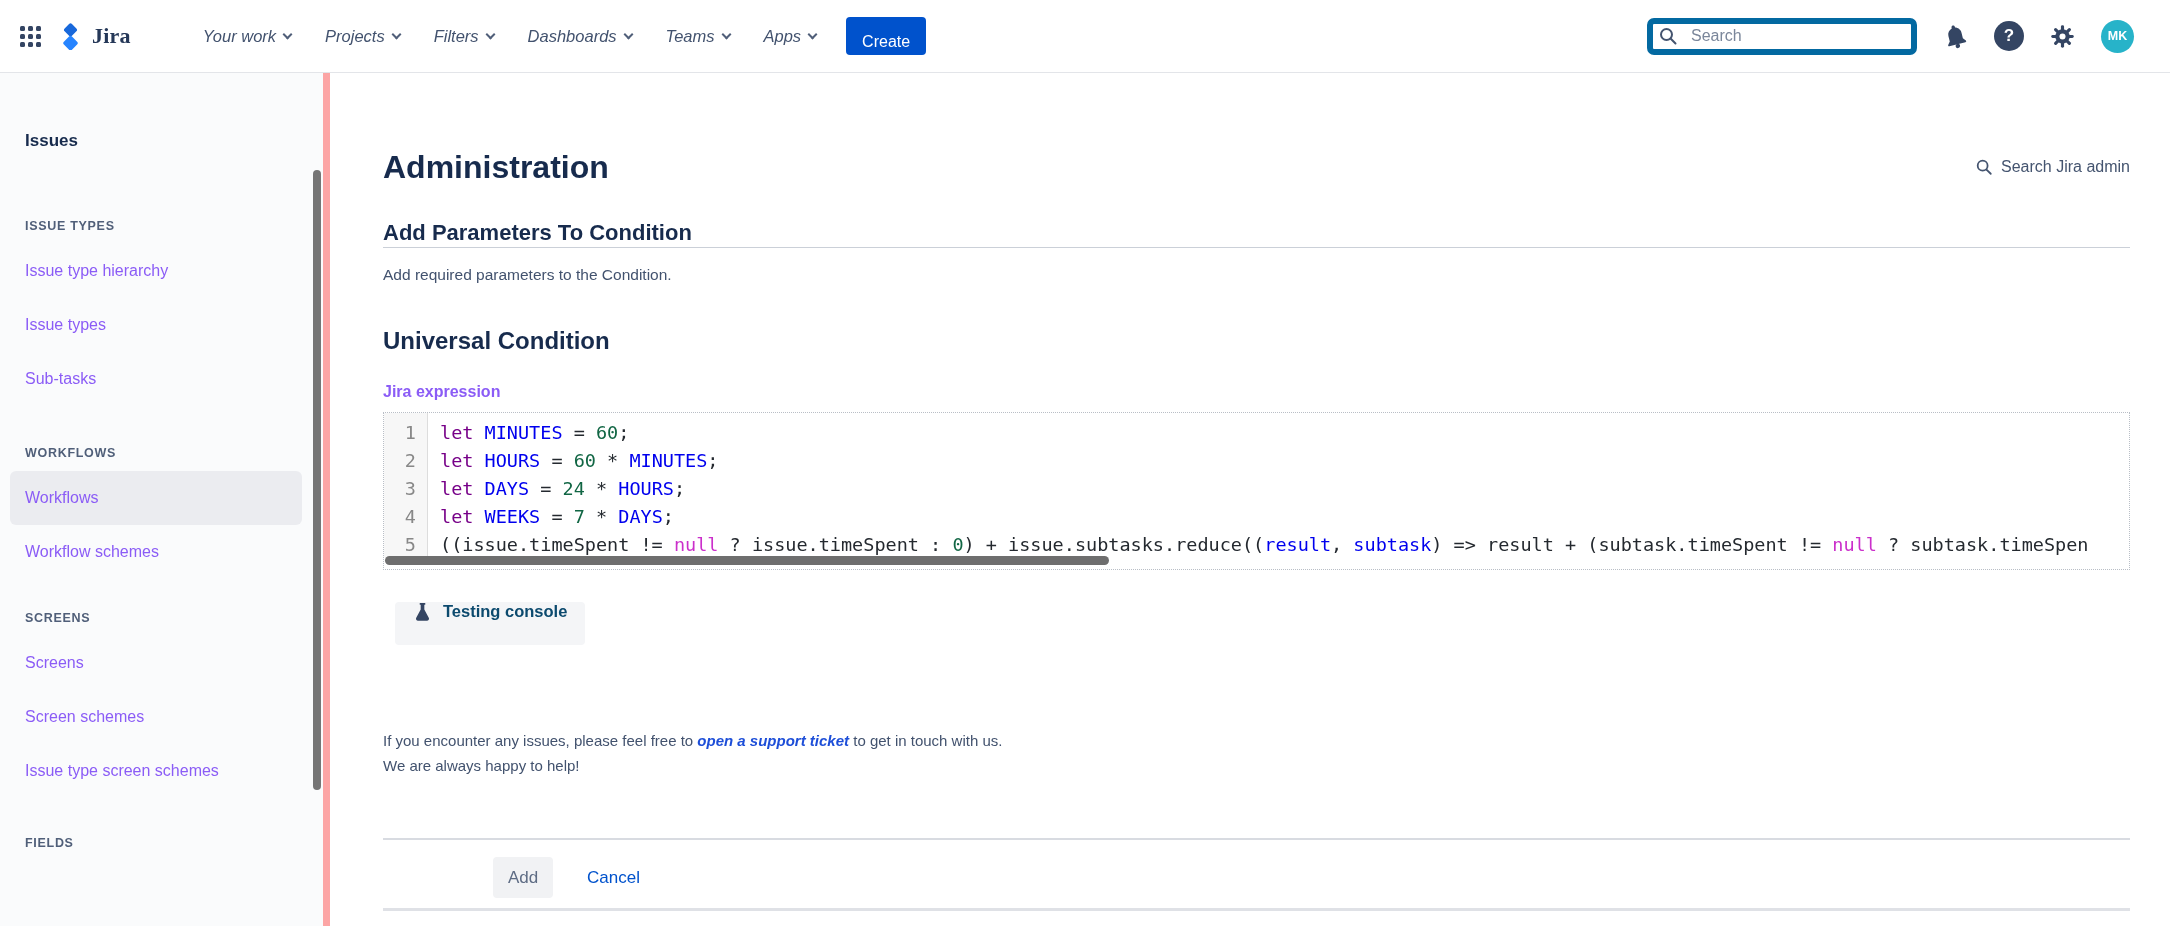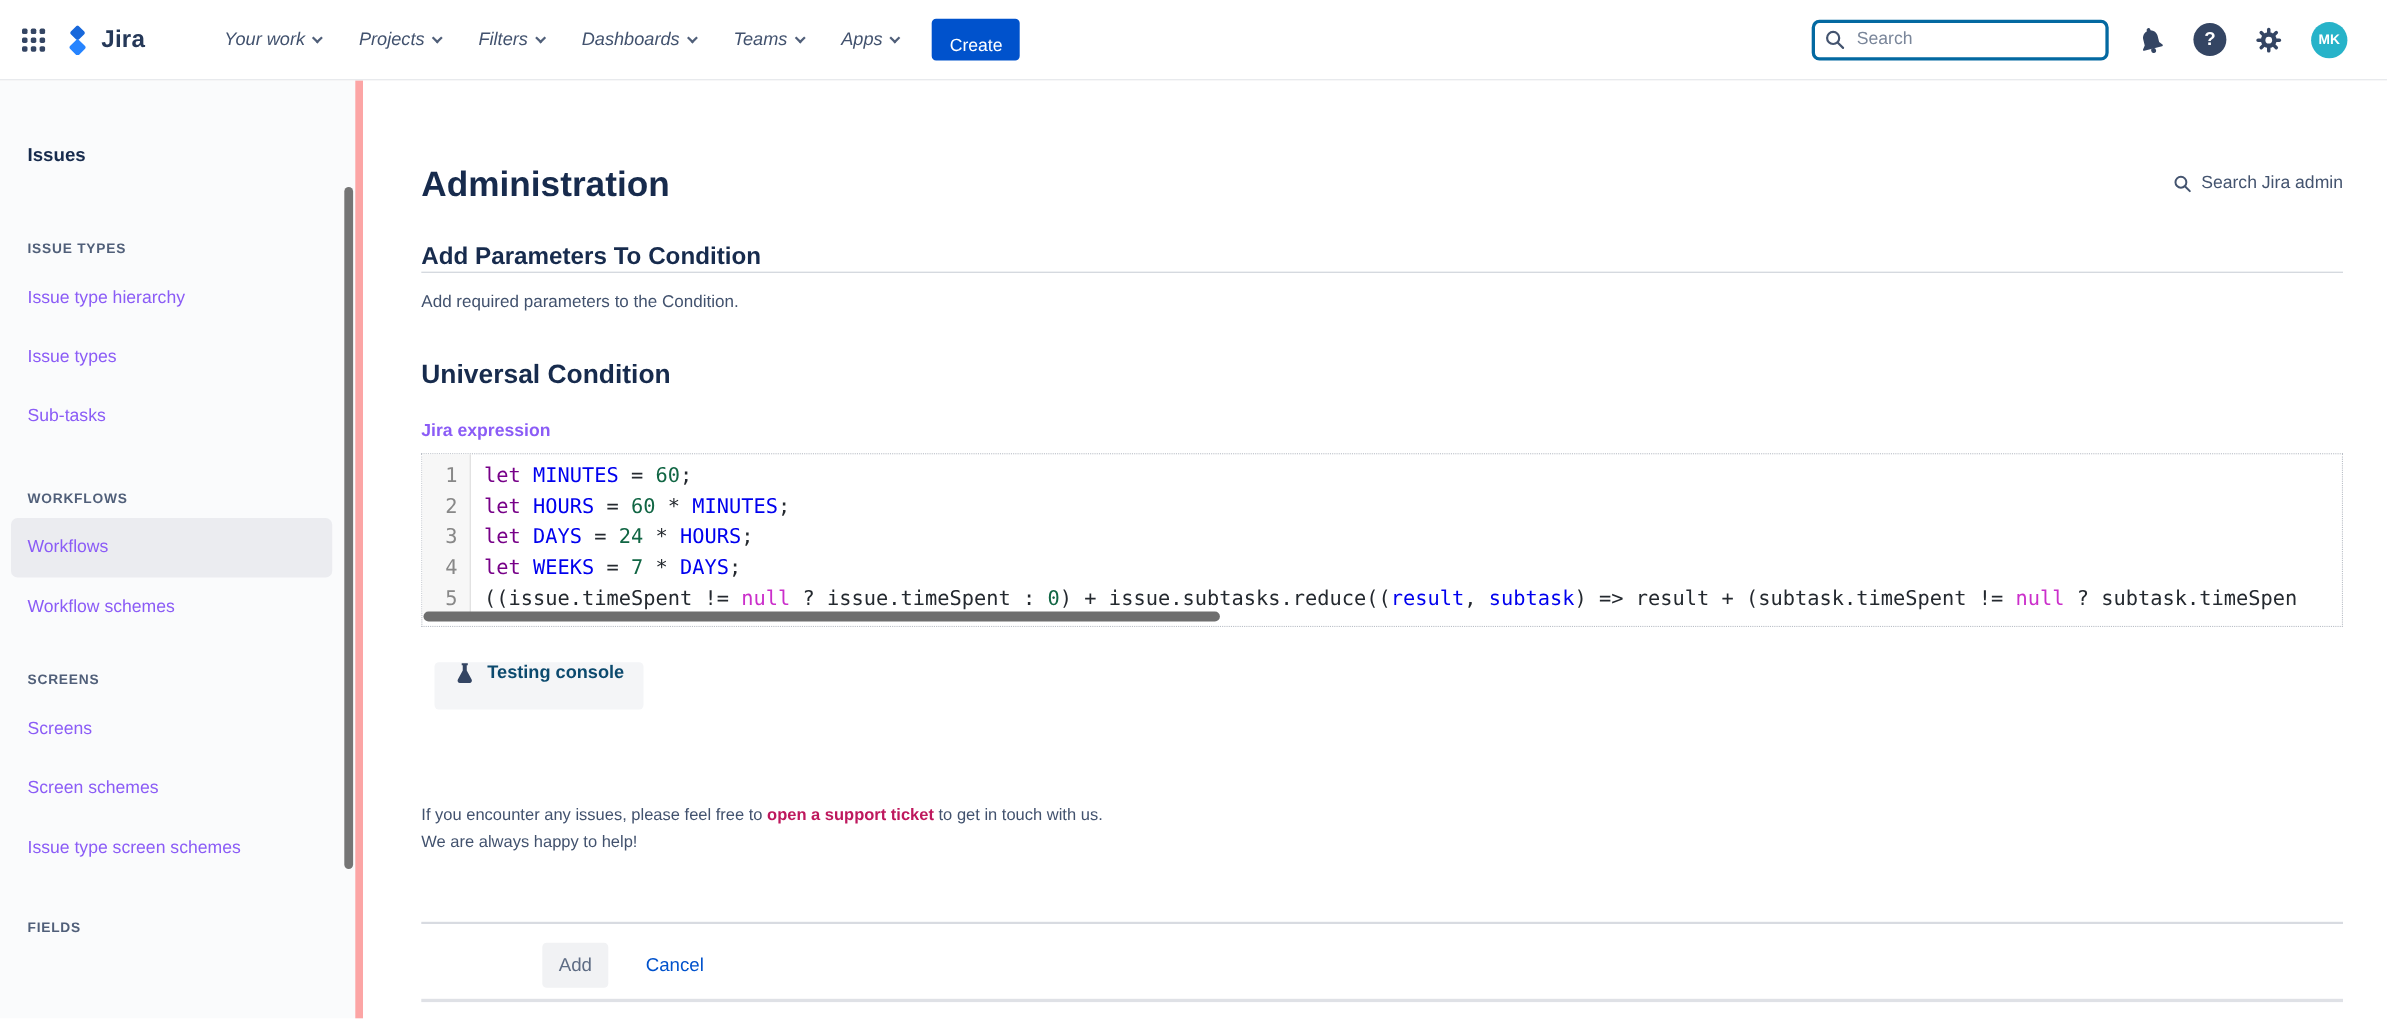--- a/index.html
+++ b/index.html
@@ -6,32 +6,32 @@
   html,body { width:2170px; height:926px; overflow:hidden; background:#fff;
     font-family:"Liberation Sans", sans-serif; color:#42526E; }
   .screen { position:relative; width:2170px; height:926px; }
 
   
   .topbar { position:absolute; top:0; left:0; right:0; height:73px; background:#fff;
     border-bottom:1px solid #E3E5E9; display:flex; align-items:center; padding:0 36px 0 20px; z-index:5; }
   .appswitcher { background:none; border:none; cursor:pointer; margin-right:16px; }
   .grid-icon { display:grid; grid-template-columns:repeat(3,5px); grid-template-rows:repeat(3,5px); gap:3px; }
   .grid-icon span { background:#344563; border-radius:1.5px; }
-  .logo { display:flex; align-items:center; gap:8px; margin-right:58px; text-decoration:none; cursor:pointer; }
+  .logo { display:flex; align-items:center; gap:8px; margin-right:58px; text-decoration:none; cursor:pointer;font-family:Liberation Serif, serif; }
   .logo-text { font-size:22px; font-weight:600; color:#253858; letter-spacing:.2px; }
   .nav { display:flex; align-items:center; gap:6px; }
   .nav-item { display:flex; align-items:center; background:none; border:none; cursor:pointer;
     font-family:inherit; font-size:16.5px; font-weight:500; color:#42526E; padding:8px 14px; border-radius:4px;font-style:italic; }
   .caret { width:7px; height:7px; border-right:2px solid #505F79; border-bottom:2px solid #505F79;
     transform:rotate(45deg); margin-left:8px; margin-top:-4px; }
   .create-btn { margin-left:16px; height:38px; padding:16px 16px; background:#0052CC; color:#fff;
     font-family:inherit; font-size:16px; font-weight:500; border:none; border-radius:4px; cursor:pointer; }
   .topbar-right { margin-left:auto; display:flex; align-items:center; gap:25px; }
   .searchbox { position:relative; width:270px; height:37px; }
-  .searchbox input { width:100%; height:100%; border:3px solid #0369a1; border-radius:7px;
+  .searchbox input { width:100%; height:100%; border:6px solid #0369a1; border-radius:7px;
     padding:0 10px 0 38px; font-family:inherit; font-size:16px; color:#172B4D; outline:none; }
   .searchbox input::placeholder { color:#7A869A; }
   .searchbox .mag { position:absolute; left:11px; top:8px; }
   .icon-btn { background:none; border:none; cursor:pointer; display:flex; align-items:center; }
   .help-circle { width:30px; height:30px; border-radius:50%; background:#344563; color:#fff;
     font-size:17px; font-weight:700; display:flex; align-items:center; justify-content:center; }
   .avatar { width:33px; height:33px; border-radius:50%; background:#27B3C9; color:#fff;
     font-size:12.5px; font-weight:700; display:flex; align-items:center; justify-content:center; border:none; cursor:pointer; }
 
   
@@ -76,21 +76,21 @@
   .hscroll { position:absolute; left:1px; bottom:4px; width:724px; height:9px;
     background:#6E6E6E; border-radius:5px; cursor:pointer; }
 
   .testing-btn { margin:32px 0 0 12px; display:inline-flex; align-items:flex-start; gap:11px;
     height:43px; padding:0 18px; background:#F4F5F7; border:none; border-radius:4px;
     font-family:Liberation Sans, sans-serif; font-size:16.5px; font-weight:600; color:#0c4a6e; cursor:pointer; }
 
   .support { font-size:15px; line-height:23px; color:#42526E; }
   .support-1 { margin-top:84px; }
   .support-2 { margin-top:2px; }
-  .support a { color:#be185d; font-weight:600; text-decoration:none; cursor:pointer; }
+  .support a { color:#1d4ed8; font-weight:600; text-decoration:none; cursor:pointer;font-style:italic; }
 
   .hr-top { margin-top:61px; border-top:2px solid #D8DBE1; }
   .btn-row { margin:17px 0 0 110px; display:flex; align-items:center; gap:34px; }
   .add-btn { width:60px; height:41px; background:#F1F2F4; border:none; border-radius:4px;
     font-family:inherit; font-size:17px; color:#5E6C84; cursor:pointer; }
   .cancel-btn { background:none; border:none; font-family:inherit; font-size:17px; color:#0052CC; cursor:pointer; }
   .hr-bottom { margin-top:10px; border-top:3px solid #DFE1E6; }
 </style>
 </head>
 <body>

